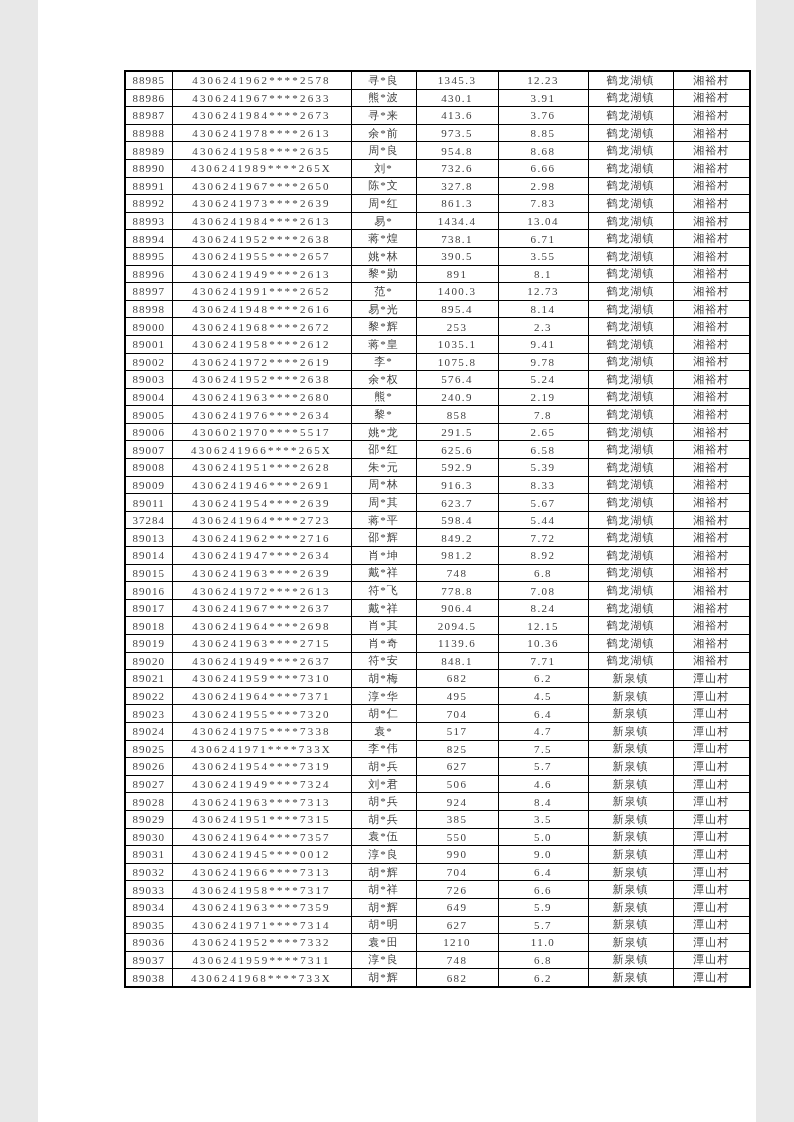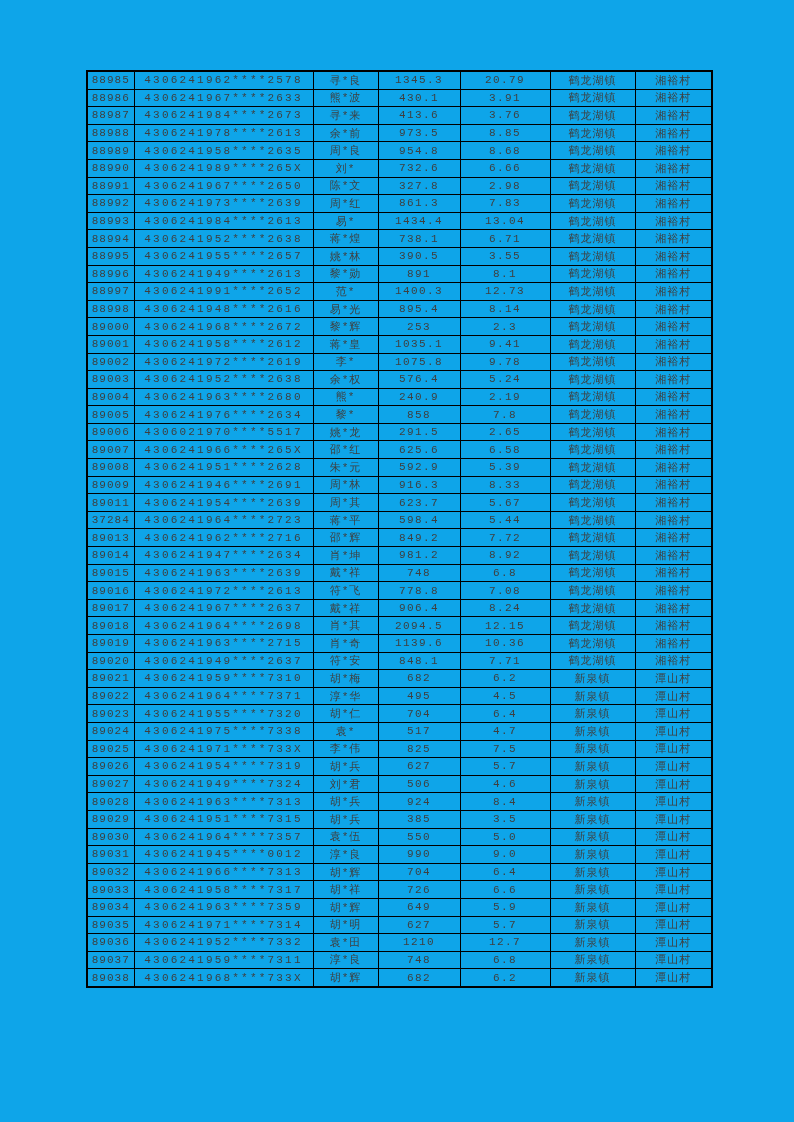--- a/index.html
+++ b/index.html
@@ -2,26 +2,26 @@
 <html><head>
 <meta charset="utf-8">
 <style>
   html, body {
     margin: 0;
     padding: 0;
     background: #e8e8e8;
   }
   .page {
     position: relative;
-    width: 794px;
+    width: 718px;
     height: 1122px;
-    background: #0ea5e9;
+    background: #ffffff;
     margin: 0 auto;
     overflow: hidden;
-    font-family: Liberation Mono, monospace;
+    font-family: Liberation Serif, serif;
   }
   table.data-table {
     position: absolute;
     left: 86px;
     top: 70px;
     width: 625px;
     border-collapse: collapse;
     table-layout: fixed;
     border: 2.5px solid #000000;
   }
@@ -58,21 +58,21 @@
       <col style="width:90px">
       <col style="width:85px">
       <col style="width:77px">
     </colgroup>
     <tbody id="table-body">
         <tr>
           <td class="c0">88985</td>
           <td class="c1">4306241962****2578</td>
           <td class="c2">寻*良</td>
           <td class="c3">1345.3</td>
-          <td class="c4">20.79</td>
+          <td class="c4">12.23</td>
           <td class="c5">鹤龙湖镇</td>
           <td class="c6">湘裕村</td>
         </tr>
         <tr>
           <td class="c0">88986</td>
           <td class="c1">4306241967****2633</td>
           <td class="c2">熊*波</td>
           <td class="c3">430.1</td>
           <td class="c4">3.91</td>
           <td class="c5">鹤龙湖镇</td>
@@ -499,21 +499,21 @@
           <td class="c3">627</td>
           <td class="c4">5.7</td>
           <td class="c5">新泉镇</td>
           <td class="c6">潭山村</td>
         </tr>
         <tr>
           <td class="c0">89036</td>
           <td class="c1">4306241952****7332</td>
           <td class="c2">袁*田</td>
           <td class="c3">1210</td>
-          <td class="c4">12.7</td>
+          <td class="c4">11.0</td>
           <td class="c5">新泉镇</td>
           <td class="c6">潭山村</td>
         </tr>
         <tr>
           <td class="c0">89037</td>
           <td class="c1">4306241959****7311</td>
           <td class="c2">淳*良</td>
           <td class="c3">748</td>
           <td class="c4">6.8</td>
           <td class="c5">新泉镇</td>

